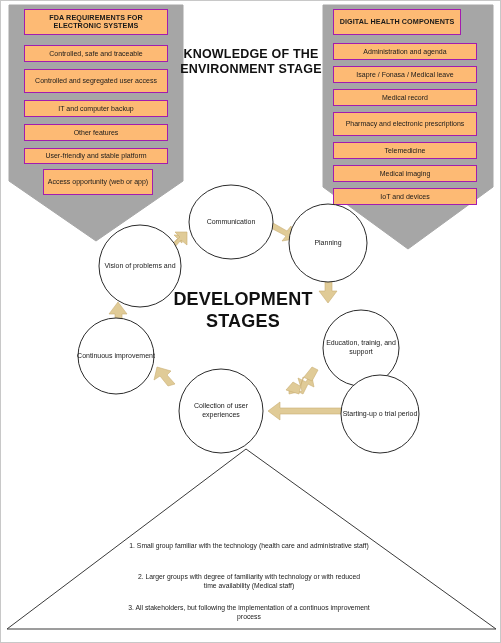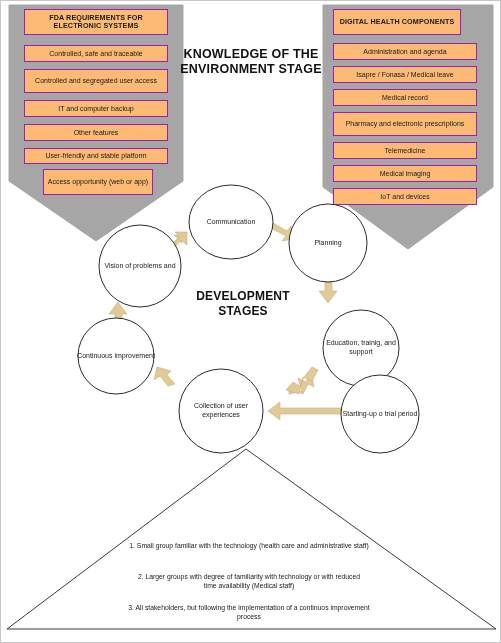--- a/index.html
+++ b/index.html
@@ -75,21 +75,21 @@
     left: 170px;
     top: 22px;
     width: 160px;
     font-size: 12.5px;
     margin-top: 24px;
   }
   #development-heading {
     left: 172px;
     top: 288px;
     width: 140px;
-    font-size: 12px;
+    font-size: 18px;
   }
   #implementation-heading {
     left: 8px;
     top: 452px;
     width: 160px;
     font-size: 12.5px;
   }
 
   
   .cycle-circle {

